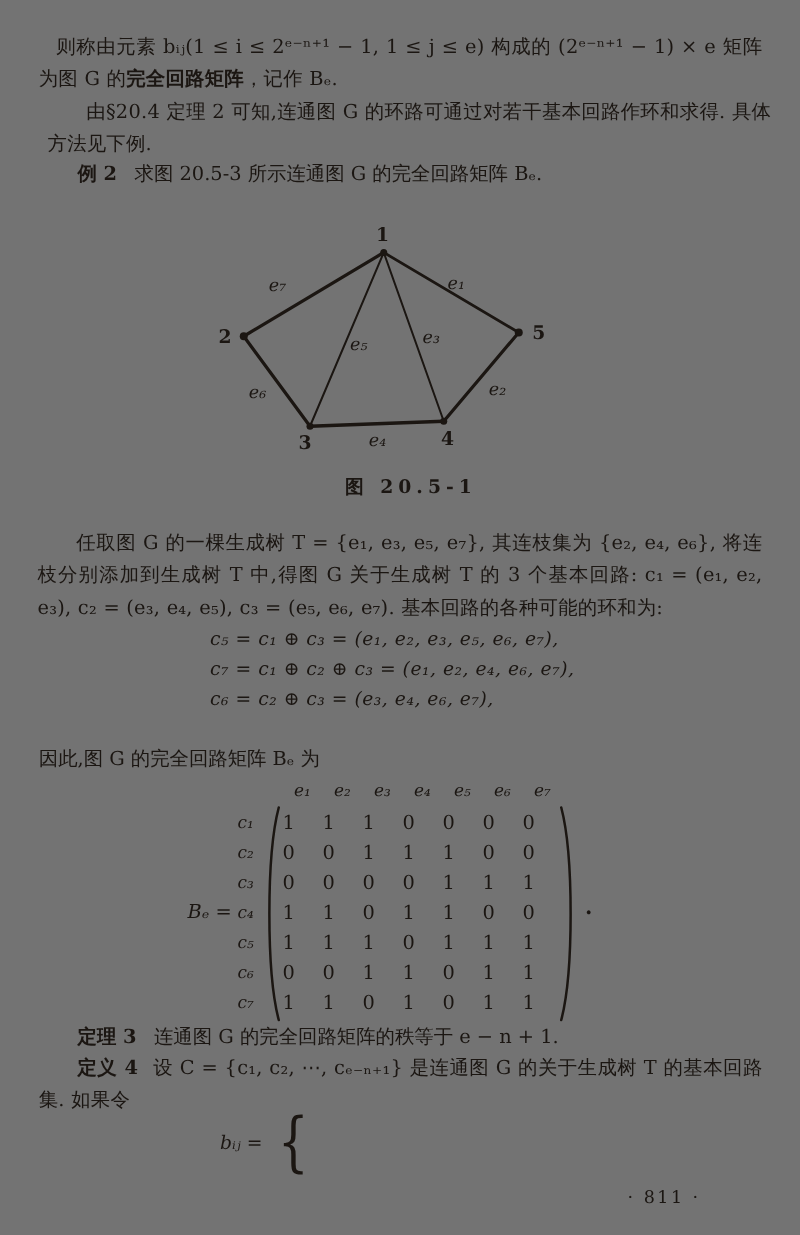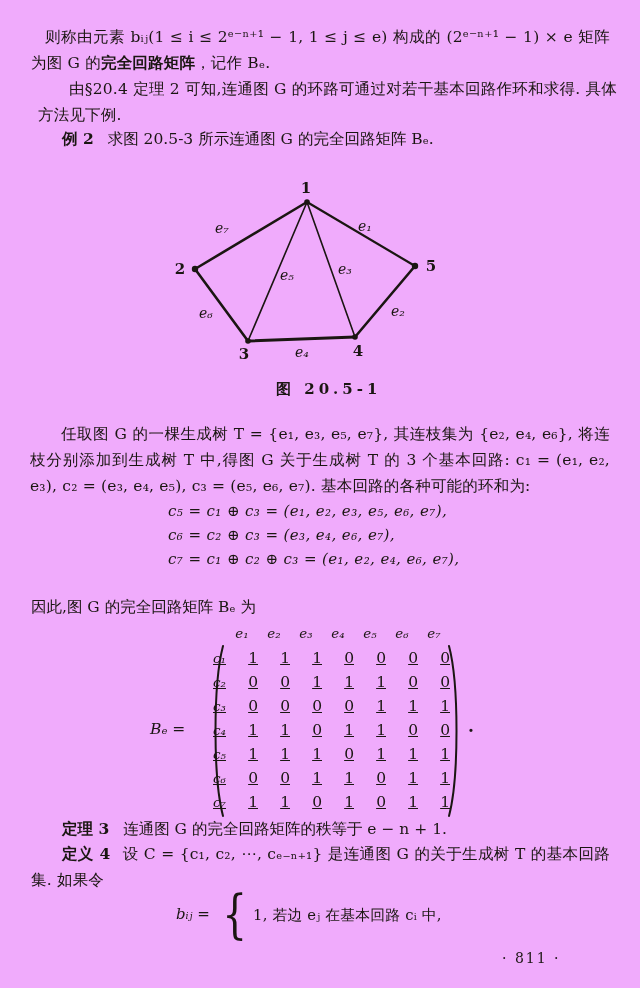--- a/index.html
+++ b/index.html
@@ -1,32 +1,32 @@
 <!DOCTYPE html>
 <html><head>
 <meta charset="utf-8">
 <style>
   html,body { margin:0; padding:0; }
   .page {
     position:relative; width:640px; height:988px;
-    background:#f0abfc; overflow:hidden;
+    background:#737373; overflow:hidden;
     font-family:"DejaVu Serif","DejaVu Sans","Liberation Serif",serif;
     color:#1b1612;
   }
   .abs { position:absolute; }
   .body-text { font-size:15.5px; line-height:26px; letter-spacing:0.2px; text-align:justify; }
   .bold { font-weight:bold; }
   .heading-label { font-weight:bold; margin-right:14px; }
   .single-line { font-size:15.5px; white-space:nowrap; }
   .eq-line { font-size:15px; line-height:24px; font-style:italic; letter-spacing:0.4px; white-space:nowrap; }
   .caption { font-size:15px; letter-spacing:4px; font-weight:bold; }
   
   .mx-head, .mx-grid { display:grid; grid-template-columns:36px repeat(7,32px); }
   .mx-head span { height:22px; line-height:22px; text-align:center; font-size:13.5px; font-style:italic; }
-  .mx-grid span { height:24px; line-height:24px; text-align:right; font-size:15.5px;text-decoration:underline; }
+  .mx-grid span { height:24px; line-height:24px; text-align:left; font-size:15.5px; }
   .mx-grid .mx-lbl { font-size:13.5px; font-style:italic; }
   .mx-lhs { font-size:15.5px; font-style:italic; white-space:nowrap; }
   .mx-period { font-size:17px; font-weight:bold; }
   
   .case-wrap { display:flex; align-items:center; }
   .case-lhs { font-size:15px; font-style:italic; margin-right:8px; }
   .case-brace { font-size:52px; font-weight:300; line-height:52px; transform:scaleX(0.75); margin-right:2px; }
   .case-lines div { font-size:14.8px; line-height:23px; letter-spacing:0.2px; white-space:nowrap; }
   .page-num { font-size:14px; letter-spacing:2px; }
   svg text { font-family:"DejaVu Serif","DejaVu Sans","Liberation Serif",serif; }
@@ -80,22 +80,22 @@
       <text class="e-lbl" x="152" y="177">e₄</text>
     </g>
   </svg>
 
   <div class="abs caption" style="left:276px; top:380px;">图  20.5-1</div>
 
   <div class="abs body-text" style="left:30px; top:421px; width:580px; text-indent:31px;">任取图 G 的一棵生成树 T = {e₁, e₃, e₅, e₇}, 其连枝集为 {e₂, e₄, e₆}, 将连枝分别添加到生成树 T 中,得图 G 关于生成树 T 的 3 个基本回路:  c₁ = (e₁, e₂, e₃), c₂ = (e₃, e₄, e₅), c₃ = (e₅, e₆, e₇). 基本回路的各种可能的环和为:</div>
 
   <div class="abs" style="left:168px; top:499px;">
     <div class="eq-line">c₅ = c₁ ⊕ c₃ = (e₁, e₂, e₃, e₅, e₆, e₇),</div>
+    <div class="eq-line">c₇ = c₁ ⊕ c₂ ⊕ c₃ = (e₁, e₂, e₄, e₆, e₇),</div>
     <div class="eq-line">c₆ = c₂ ⊕ c₃ = (e₃, e₄, e₆, e₇),</div>
-    <div class="eq-line">c₇ = c₁ ⊕ c₂ ⊕ c₃ = (e₁, e₂, e₄, e₆, e₇),</div>
   </div>
 
   <div class="abs single-line" style="left:31px; top:597px;">因此,图 G 的完全回路矩阵 Bₑ 为</div>
 
   <div class="abs" style="left:0; top:620px; width:640px; height:204px;">
 
     <div class="abs mx-lhs" style="left:150px; top:100px;">Bₑ =</div>
 
     <div class="abs mx-head" style="left:190px; top:2px;">
       <span></span>
@@ -188,19 +188,18 @@
   </div>
 
   <div class="abs body-text" style="left:31px; top:841px; width:579px; text-indent:31px;">
     <span class="bold" style="margin-right:12px;">定义 4</span><span>设 C = {c₁, c₂, ⋯, cₑ₋ₙ₊₁} 是连通图 G 的关于生成树 T 的基本回路集. 如果令</span>
   </div>
 
   <div class="abs case-wrap" style="left:176px; top:888px;">
     <span class="case-lhs">bᵢⱼ =</span>
     <span class="case-brace">{</span>
     <span class="case-lines">
-      <div>1, 若边 eⱼ 在基本回路 cᵢ 中,</div>
     </span>
   </div>
 
   <div class="abs page-num" style="left:502px; top:950px;">· 811 ·</div>
 
 </div>
 
 </body></html>

